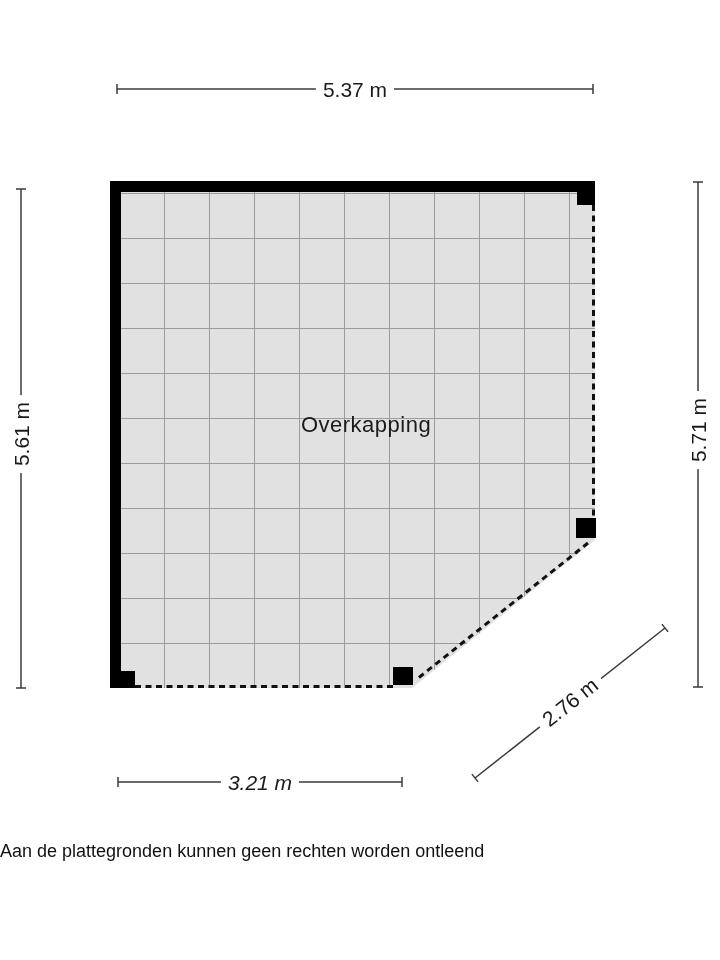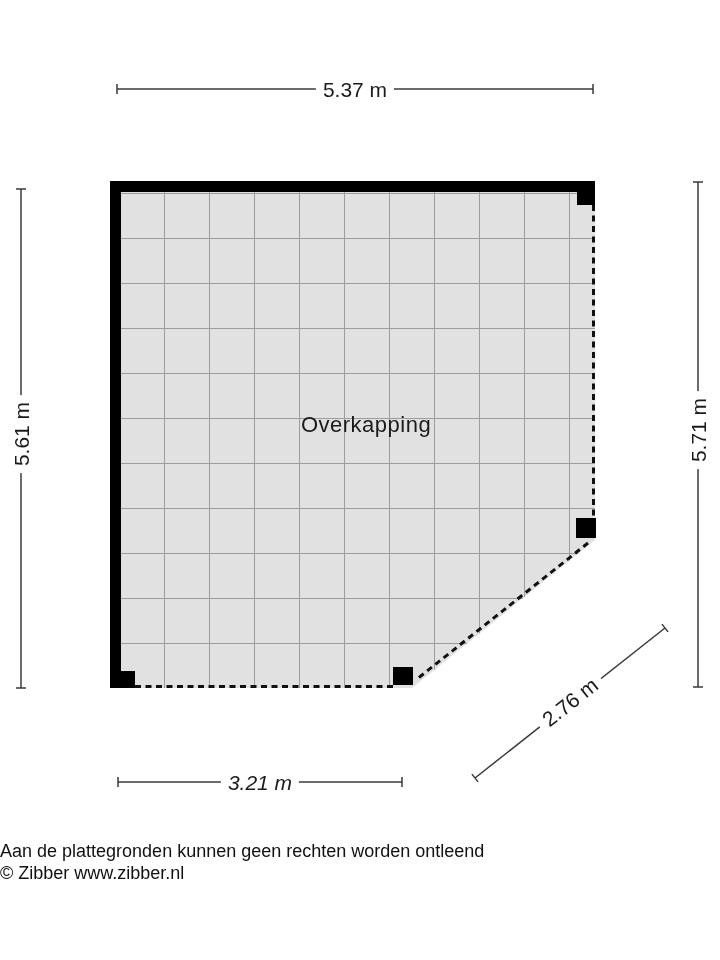--- a/index.html
+++ b/index.html
@@ -89,14 +89,13 @@
 <div id="room-label">Overkapping</div>
 
 <div class="lbl" id="lbl-top">5.37 m</div>
 <div class="lbl rot-left" id="lbl-left">5.61 m</div>
 <div class="lbl rot-left" id="lbl-right">5.71 m</div>
 <div class="lbl" id="lbl-bottom">3.21 m</div>
 <div class="lbl rot-diag" id="lbl-diag">2.76 m</div>
 
 <div id="footer">
   <div>Aan de plattegronden kunnen geen rechten worden ontleend</div>
-  <div>© Zibber www.zibber.nl</div>
 </div>
 
 </body></html>

